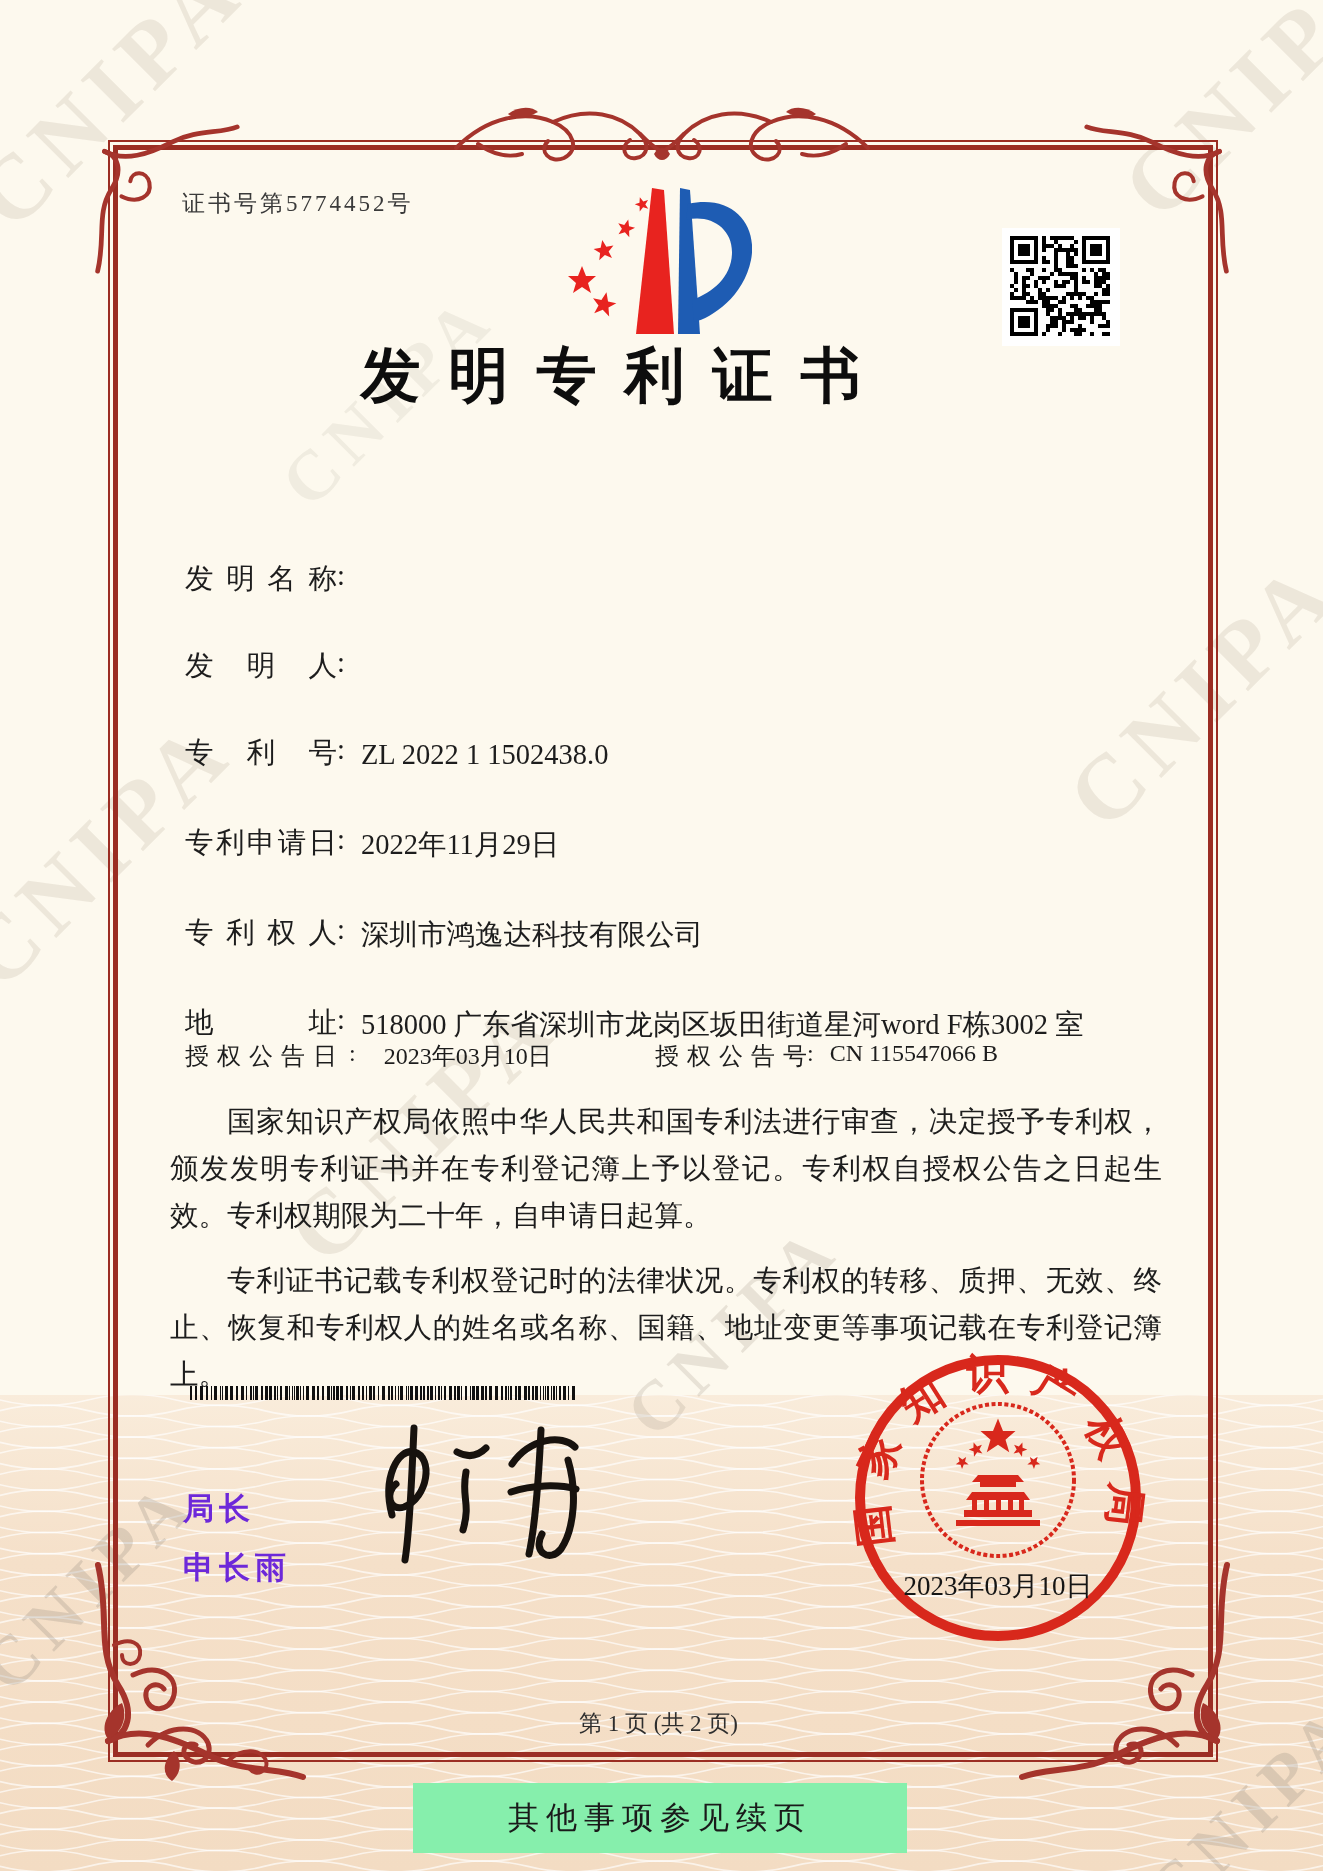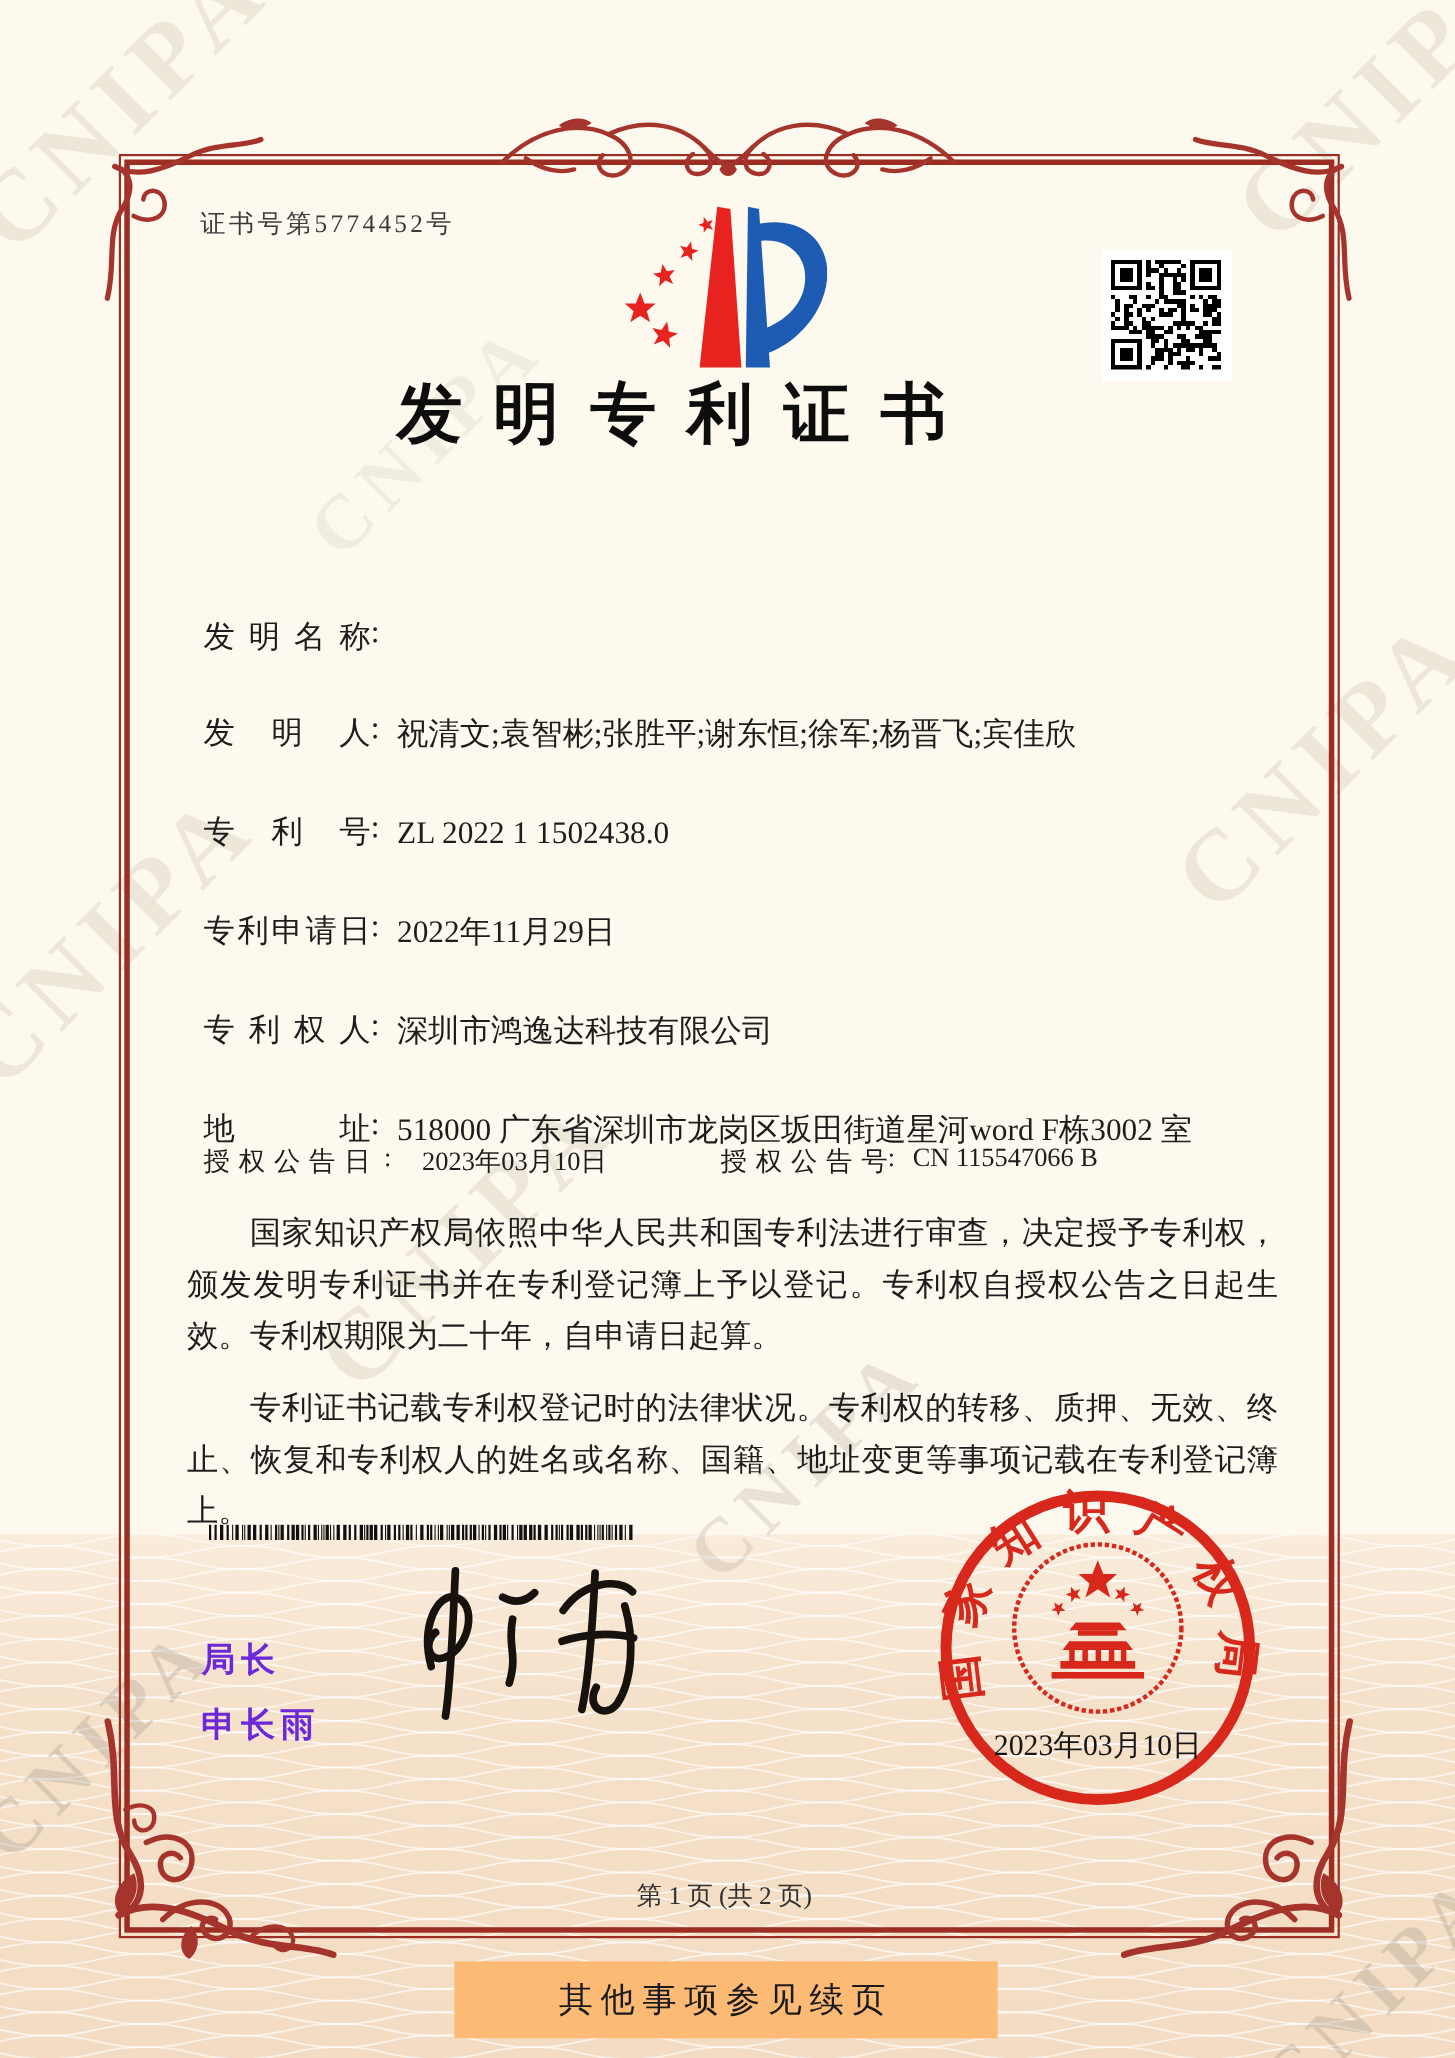--- a/index.html
+++ b/index.html
@@ -59,21 +59,21 @@
   
   .barcode{left:190px;top:1386px;z-index:6;}
   .director{left:183px;top:1488px;z-index:6;
     font-family:"Liberation Sans","DejaVu Sans",sans-serif;
     font-weight:600;font-size:31px;letter-spacing:5px;color:#6d28d9;}
   .director div{margin-bottom:17px;}
   .signature{left:362px;top:1420px;z-index:7;}
   .seal{left:850px;top:1350px;z-index:7;}
   .pageinfo{left:0;top:1708px;width:1317px;text-align:center;font-size:23px;color:#2e2e2e;z-index:6;}
   .contnote{
-    left:413px;top:1783px;width:494px;height:70px;background:#fdba74;z-index:6;
+    left:413px;top:1783px;width:494px;height:70px;background:#86efac;z-index:6;
     display:flex;align-items:center;justify-content:center;
     font-size:31px;letter-spacing:7px;color:#1a1a1a;
   }
 </style>
 </head>
 <body>
 
 <div class="abs" id="waveband">
   <svg id="wavesvg" width="1323" height="476">
       <path d="M-88 5 q44 -11 88 0 q44 11 88 0 q44 -11 88 0 q44 11 88 0 q44 -11 88 0 q44 11 88 0 q44 -11 88 0 q44 11 88 0 q44 -11 88 0 q44 11 88 0 q44 -11 88 0 q44 11 88 0 q44 -11 88 0 q44 11 88 0 q44 -11 88 0 q44 11 88 0 q44 -11 88 0 q44 11 88 0" fill="none" stroke="rgba(255,255,255,0.65)" stroke-width="1.6"></path>
@@ -451,21 +451,20 @@
 <div class="abs title">发明专利证书</div>
 
 <div class="abs fields">
   <div class="frow">
     <span class="flabel">发明名称</span>
       <span class="fcolon">:</span>
   </div>
   <div class="frow">
     <span class="flabel">发明人</span>
       <span class="fcolon">:</span>
-    <span class="fvalue">祝清文;袁智彬;张胜平;谢东恒;徐军;杨晋飞;宾佳欣</span>
   </div>
   <div class="frow">
     <span class="flabel">专利号</span>
       <span class="fcolon">:</span>
     <span class="fvalue">ZL 2022 1 1502438.0</span>
   </div>
   <div class="frow">
     <span class="flabel">专利申请日</span>
       <span class="fcolon">:</span>
     <span class="fvalue">2022年11月29日</span>

